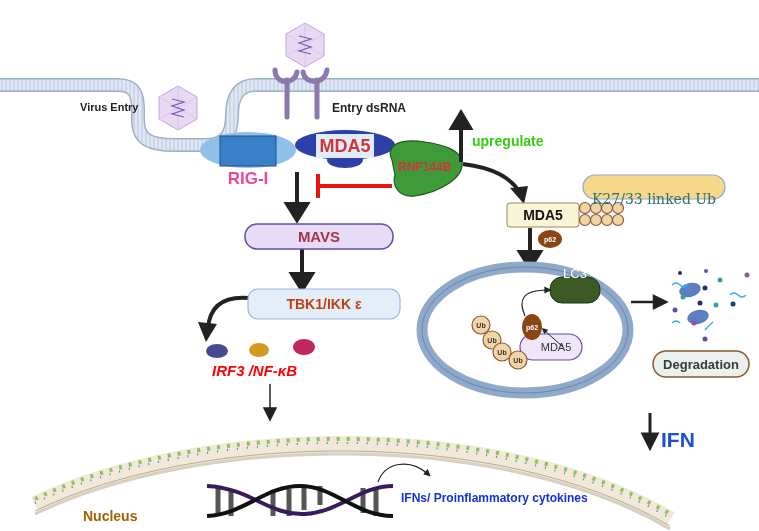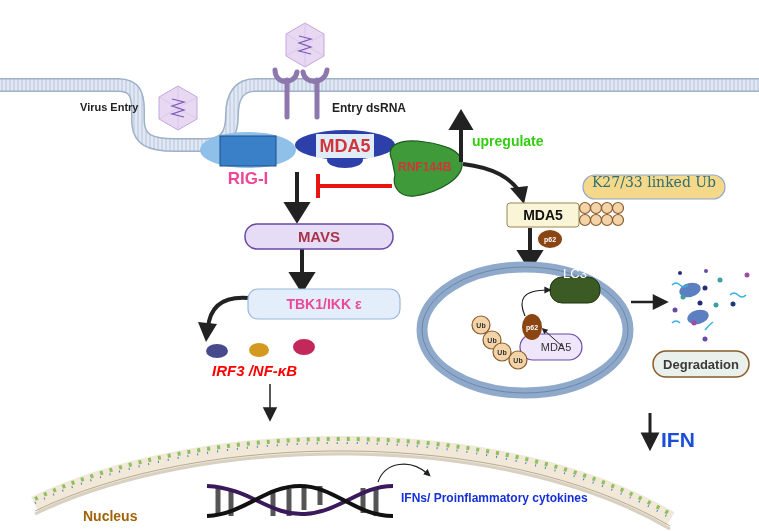--- a/index.html
+++ b/index.html
@@ -191,25 +191,25 @@
 
 <div class="lbl" style="left:44px;top:101px;font-size:11px;color:#222;margin-left:36px;">Virus  Entry</div>
 <div class="lbl" style="left:332px;top:101px;font-size:12px;color:#222;">Entry dsRNA</div>
 
 <div class="box" style="left:220px;top:137px;width:56px;height:28px;font-size:17px;color:#ec4899;margin-top:28px;">RIG-I</div>
 <div class="box" style="left:316px;top:134px;width:58px;height:24px;font-size:18px;color:#d1353a;">MDA5</div>
 <div class="lbl" style="left:398px;top:160px;font-size:12px;color:#d1353a;">RNF144B</div>
 <div class="lbl" style="left:472px;top:133px;font-size:14px;color:#33cc11;">upregulate</div>
 
 <div class="box" style="left:245px;top:224px;width:148px;height:25px;font-size:15px;color:#a8344a;">MAVS</div>
-<div class="box" style="left:248px;top:289px;width:152px;height:30px;font-size:14px;color:#ec4899;">TBK1/IKK ε</div>
+<div class="box" style="left:248px;top:289px;width:152px;height:30px;font-size:14px;color:#c2410c;">TBK1/IKK ε</div>
 <div class="lbl" style="left:212px;top:362px;font-size:15px;color:#ff0000;font-style:italic;">IRF3 /NF-κB</div>
 
 <div class="box" style="left:507px;top:203px;width:72px;height:24px;font-size:14px;color:#111;">MDA5</div>
-<div class="box" style="left:583px;top:166px;width:142px;height:32px;font-size:14px;color:#2e6e6e;font-family:'DejaVu Serif',serif;font-weight:normal;">K27/33 linked Ub</div>
+<div class="box" style="left:583px;top:183px;width:142px;height:32px;font-size:14px;color:#2e6e6e;font-family:'DejaVu Serif',serif;font-weight:normal;">K27/33 linked Ub</div>
 <div class="box" style="left:538px;top:233px;width:24px;height:12px;font-size:7px;color:#fff;">p62</div>
 
 <div class="box" style="left:550px;top:260px;width:50px;height:26px;font-size:13px;color:#fff;font-weight:normal;">LC3</div>
 <div class="box" style="left:522px;top:321px;width:20px;height:12px;font-size:7px;color:#fff;">p62</div>
 <div class="box" style="left:530px;top:334px;width:52px;height:26px;font-size:11px;color:#333;font-weight:normal;">MDA5</div>
 <div class="box" style="left:472px;top:319px;width:18px;height:12px;font-size:7px;color:#333;">Ub</div>
 <div class="box" style="left:483px;top:334px;width:18px;height:12px;font-size:7px;color:#333;">Ub</div>
 <div class="box" style="left:493px;top:346px;width:18px;height:12px;font-size:7px;color:#333;">Ub</div>
 <div class="box" style="left:509px;top:354px;width:18px;height:12px;font-size:7px;color:#333;">Ub</div>
 

